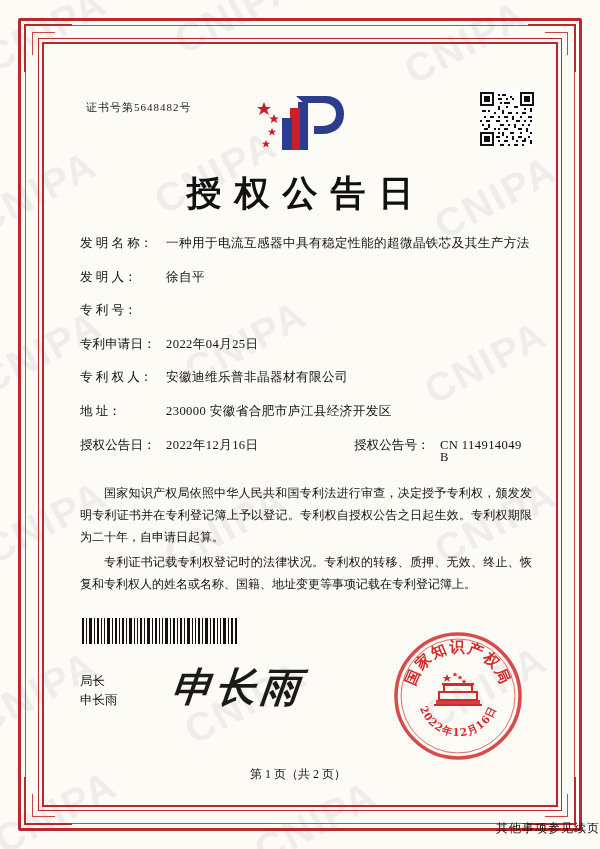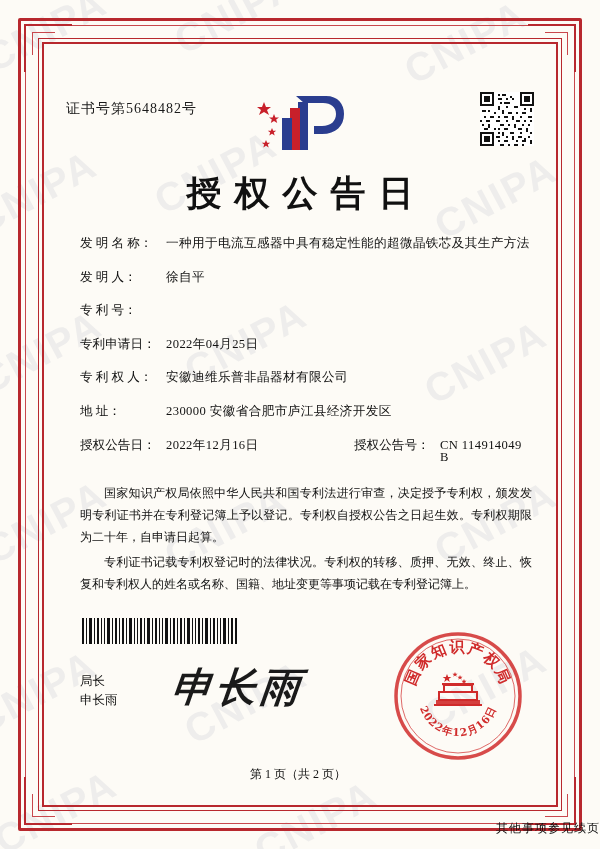--- a/index.html
+++ b/index.html
@@ -57,22 +57,22 @@
   .c-tr:after{right:6px;top:6px;border-left:none;border-bottom:none;}
   .c-bl:after{left:6px;bottom:6px;border-right:none;border-top:none;}
   .c-br:after{right:6px;bottom:6px;border-left:none;border-top:none;}
 
   .content{
     position:absolute;left:52px;top:52px;right:52px;bottom:52px;
     z-index:2;
   }
 
   .cert-no{
-    position:absolute;left:14px;top:48px;
-    font-size:14px;color:#1a1a1a;letter-spacing:1px;
+    position:absolute;left:34px;top:48px;
+    font-size:11px;color:#1a1a1a;letter-spacing:1px;
   }
 
   
   .qr{
     position:absolute;right:14px;top:40px;width:54px;height:54px;
     background:#fff;
   }
   .qr svg{display:block;}
 
   

